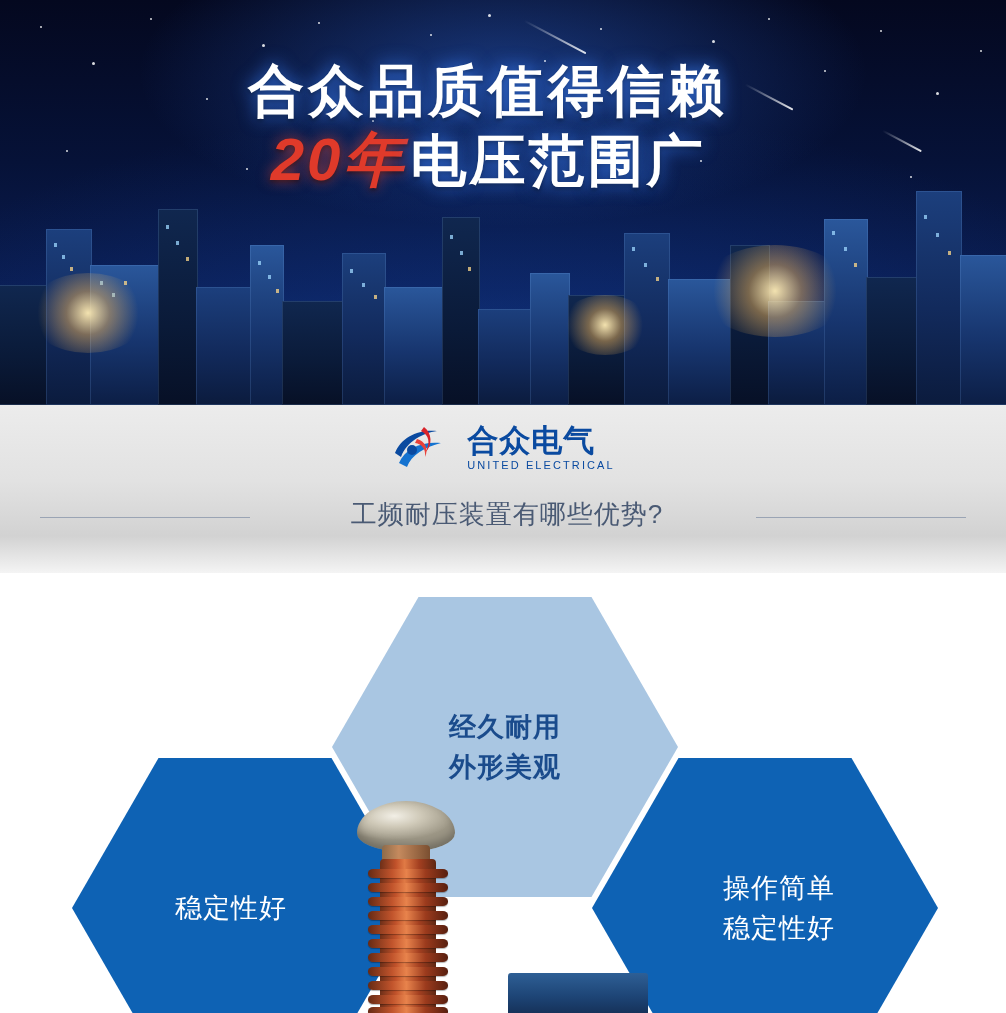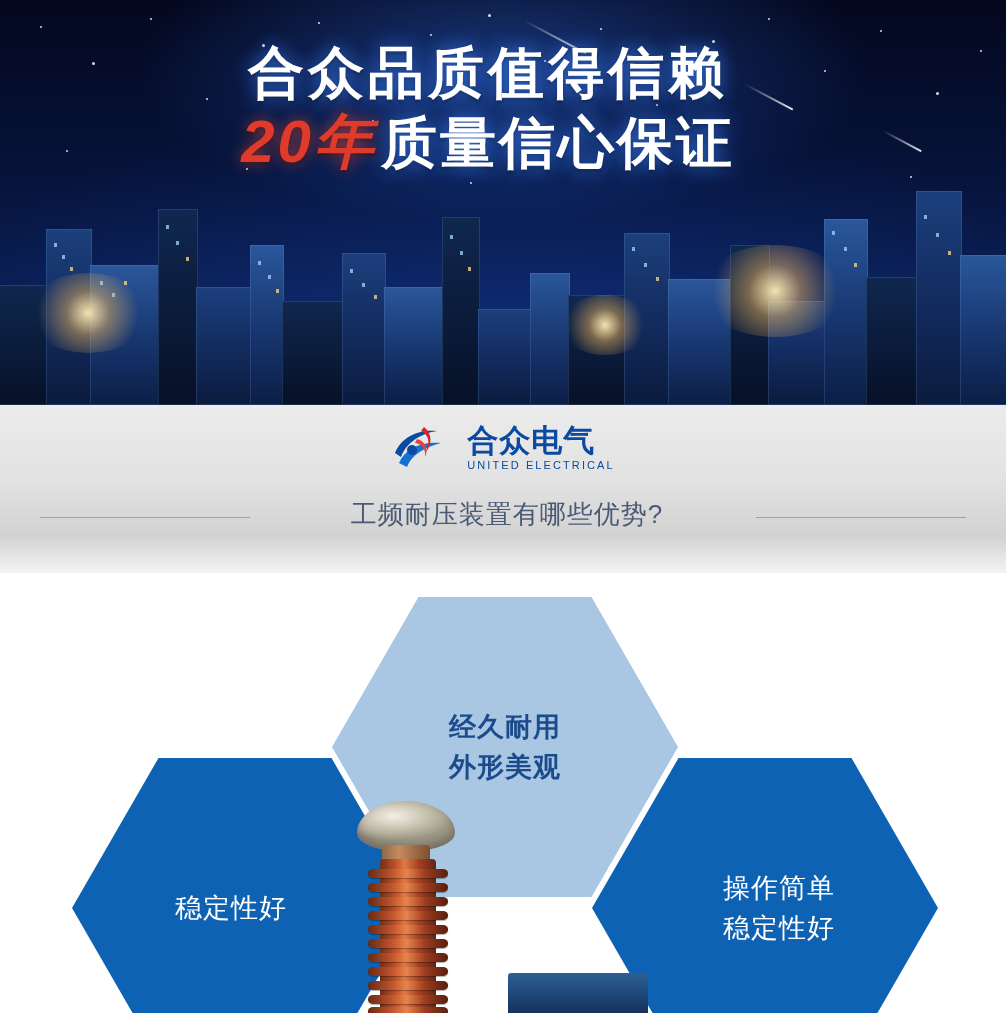--- a/index.html
+++ b/index.html
@@ -83,21 +83,21 @@
     position: absolute;
     width: 3px;
     height: 4px;
     background: #9fd8ff;
     opacity: 0.75;
   }
   .win.warm { background: #ffd98a; }
   .hero-title {
     position: absolute;
     left: 0;
-    top: 40px;
+    top: 58px;
     width: 976px;
     text-align: center;
     z-index: 5;
   }
   .hero-line1 {
     font-size: 56px;
     font-weight: bold;
     color: #ffffff;
     letter-spacing: 4px;
     line-height: 66px;
@@ -381,21 +381,21 @@
       <span class="win" style="left:936px; top:128px;"></span>
       <span class="win warm" style="left:948px; top:146px;"></span>
 
       <span class="glow" style="left:28px;  top:168px; width:120px; height:80px;"></span>
       <span class="glow" style="left:700px; top:140px; width:150px; height:92px;"></span>
       <span class="glow" style="left:560px; top:190px; width:90px;  height:60px;"></span>
     </div>
 
     <div class="hero-title">
       <div class="hero-line1">合众品质值得信赖</div>
-      <div class="hero-line2"><span class="hero-years">20年</span><span>质量信心保证</span></div>
+      <div class="hero-line2"><span class="hero-years">20年</span><span>电压范围广</span></div>
     </div>
   </div>
 
   <div class="strip">
     <div class="logo-wrap">
       <div class="logo">
         <span class="logo-mark">
           <svg width="56" height="50" viewBox="0 0 56 50" xmlns="http://www.w3.org/2000/svg">
             <path d="M4 30 C10 14, 28 6, 46 8 C32 10, 16 18, 10 34 Z" fill="#0a4aa0"></path>
             <path d="M8 40 C14 26, 30 18, 50 20 C34 24, 20 32, 16 44 Z" fill="#1573d0"></path>

